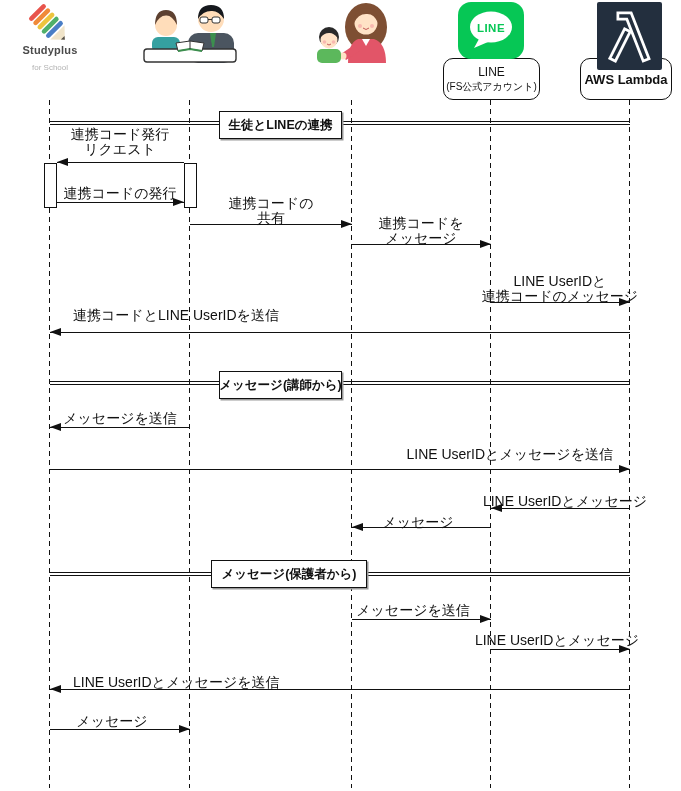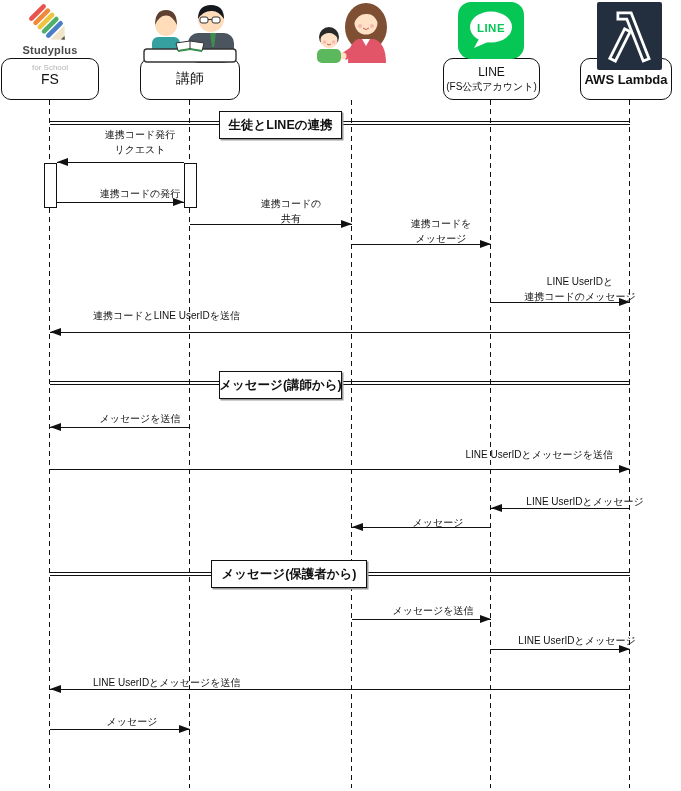--- a/index.html
+++ b/index.html
@@ -20,21 +20,21 @@
   .sp-sub{font-size:8px;color:#b3b3b3;background:#fff;display:inline-block;padding:0 3px;line-height:9px;}
   
   .divline{position:absolute;left:50px;width:580px;height:4.2px;box-sizing:border-box;
            border-top:1.4px solid #111;border-bottom:1.4px solid #111;z-index:1;}
   .divbox{position:absolute;height:28px;background:#fff;border:1.6px solid #111;
           box-shadow:1.5px 1.5px 0 #999;display:flex;align-items:center;justify-content:center;
           font-size:12.5px;font-weight:bold;box-sizing:border-box;z-index:2;white-space:nowrap;}
   
   .act{position:absolute;width:13px;background:#fff;border:1.4px solid #111;box-sizing:border-box;z-index:2;}
   
-  .msg{position:absolute;font-size:10px;line-height:15px;white-space:nowrap;z-index:2;margin-left:20px;}
+  .msg{position:absolute;font-size:14px;line-height:15px;white-space:nowrap;z-index:2;}
   .msg.center{transform:translateX(-50%);text-align:center;}
   .msg.right{text-align:right;}
   .arrow{position:absolute;height:1.4px;background:#111;z-index:1;}
   .ah{position:absolute;width:0;height:0;top:-4.2px;border-top:4.6px solid transparent;
       border-bottom:4.6px solid transparent;}
   .ah.l{left:0;border-right:11px solid #111;}
   .ah.r{right:0;border-left:11px solid #111;}
 </style>
 </head>
 <body>
@@ -122,26 +122,20 @@
       <rect x="0" y="0" width="65" height="68" rx="2" fill="#232F3E"></rect>
       <g stroke-linecap="square" stroke-linejoin="miter" fill="none">
         <path d="M24,14 L32,14 L48,55" stroke="#fff" stroke-width="9"></path>
         <path d="M17,55 L29,31" stroke="#fff" stroke-width="9"></path>
         <path d="M24,14 L32,14 L48,55" stroke="#232F3E" stroke-width="3.5"></path>
         <path d="M17,55 L29,31" stroke="#232F3E" stroke-width="3.5"></path>
       </g>
     </svg>
   </div>
 
-  <div class="actor-box" style="left:1px;width:98px">
-    <span>FS</span>
-  </div>
-  <div class="actor-box" style="left:140px;width:100px">
-    <span>講師</span>
-  </div>
   <div class="actor-box" style="left:443px;width:97px;font-size:12px">
     <span>LINE</span>
     <span class="l2">(FS公式アカウント)</span>
   </div>
   <div class="actor-box bold" style="left:580px;width:92px">
     <span>AWS Lambda</span>
   </div>
 
   <div class="divline" style="top:121px"></div>
   <div class="divbox" style="left:219px;top:111px;width:123px">

